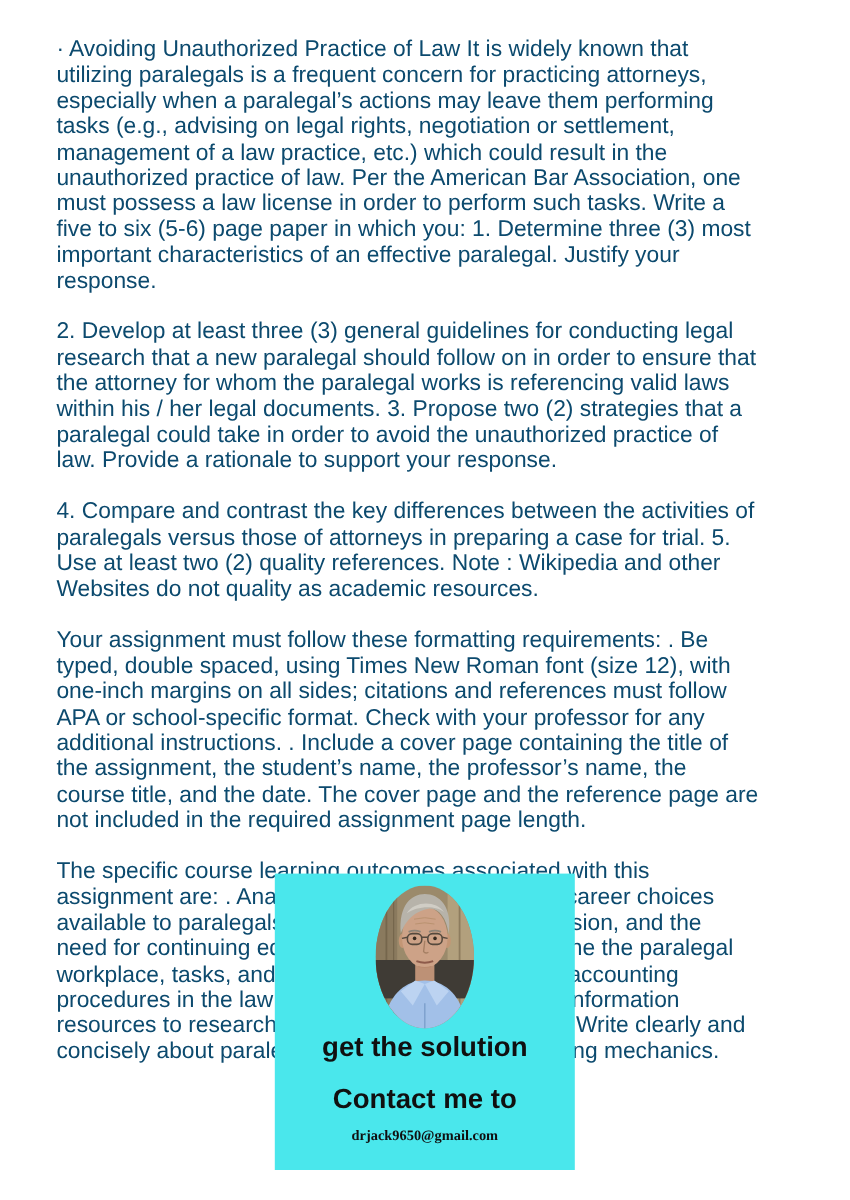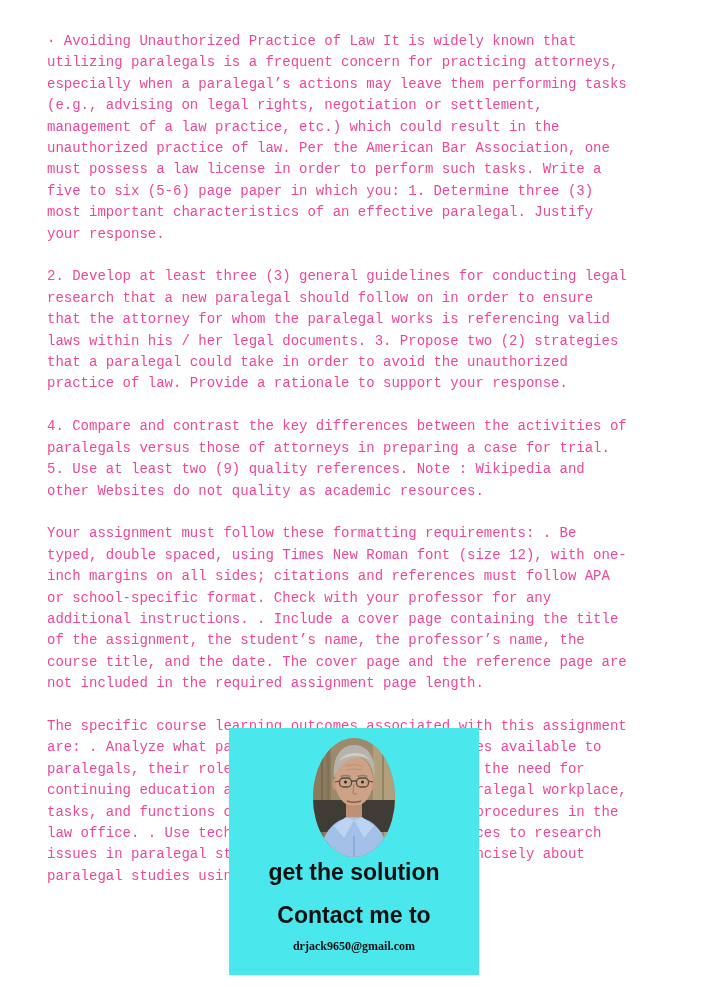--- a/index.html
+++ b/index.html
@@ -13,24 +13,24 @@
   .page {
     position: absolute;
     inset: 0;
     background: #ffffff;
   }
   .doc-text {
     position: absolute;
     left: 47px;
     top: 31px;
     width: 585px;
-    font-family: Liberation Mono, monospace;
-    font-size: 14px;
+    font-family: Liberation Sans, sans-serif;
+    font-size: 19px;
     line-height: 21.4px;
-    color: #ec4899;
+    color: #0c4a6e;
     text-align: left;
   }
   .doc-text p {
     margin-bottom: 21.4px;
   }
   .contact-card {
     position: absolute;
     left: 229px;
     top: 728px;
     width: 250px;
@@ -62,21 +62,21 @@
   }
 </style>
 </head>
 <body>
 
 <div class="page">
 
   <div class="doc-text">
     <p>· Avoiding Unauthorized Practice of Law It is widely known that utilizing paralegals is a frequent concern for practicing attorneys, especially when a paralegal’s actions may leave them performing tasks (e.g., advising on legal rights, negotiation or settlement, management of a law practice, etc.) which could result in the unauthorized practice of law. Per the American Bar Association, one must possess a law license in order to perform such tasks. Write a five to six (5-6) page paper in which you: 1. Determine three (3) most important characteristics of an effective paralegal. Justify your response.</p>
     <p>2. Develop at least three (3) general guidelines for conducting legal research that a new paralegal should follow on in order to ensure that the attorney for whom the paralegal works is referencing valid laws within his / her legal documents. 3. Propose two (2) strategies that a paralegal could take in order to avoid the unauthorized practice of law. Provide a rationale to support your response.</p>
-    <p>4. Compare and contrast the key differences between the activities of paralegals versus those of attorneys in preparing a case for trial. 5. Use at least two (9) quality references. Note : Wikipedia and other Websites do not quality as academic resources.</p>
+    <p>4. Compare and contrast the key differences between the activities of paralegals versus those of attorneys in preparing a case for trial. 5. Use at least two (2) quality references. Note : Wikipedia and other Websites do not quality as academic resources.</p>
     <p>Your assignment must follow these formatting requirements: . Be typed, double spaced, using Times New Roman font (size 12), with one-inch margins on all sides; citations and references must follow APA or school-specific format. Check with your professor for any additional instructions. . Include a cover page containing the title of the assignment, the student’s name, the professor’s name, the course title, and the date. The cover page and the reference page are not included in the required assignment page length.</p>
     <p>The specific course learning outcomes associated with this assignment are: . Analyze what paralegals do, the career choices available to paralegals, their role in the legal profession, and the need for continuing education and training. . Examine the paralegal workplace, tasks, and functions of a paralegal and accounting procedures in the law office. . Use technology and information resources to research issues in paralegal studies. . Write clearly and concisely about paralegal studies using proper writing mechanics.</p>
   </div>
 
   <div class="contact-card" style="background-color: rgb(74, 231, 236);">
 
     <div class="portrait" title="portrait of gray-haired man with glasses in blue shirt">
       <svg viewBox="0 0 82 119" xmlns="http://www.w3.org/2000/svg">
         <defs>
           <clipPath id="ovalClip">

